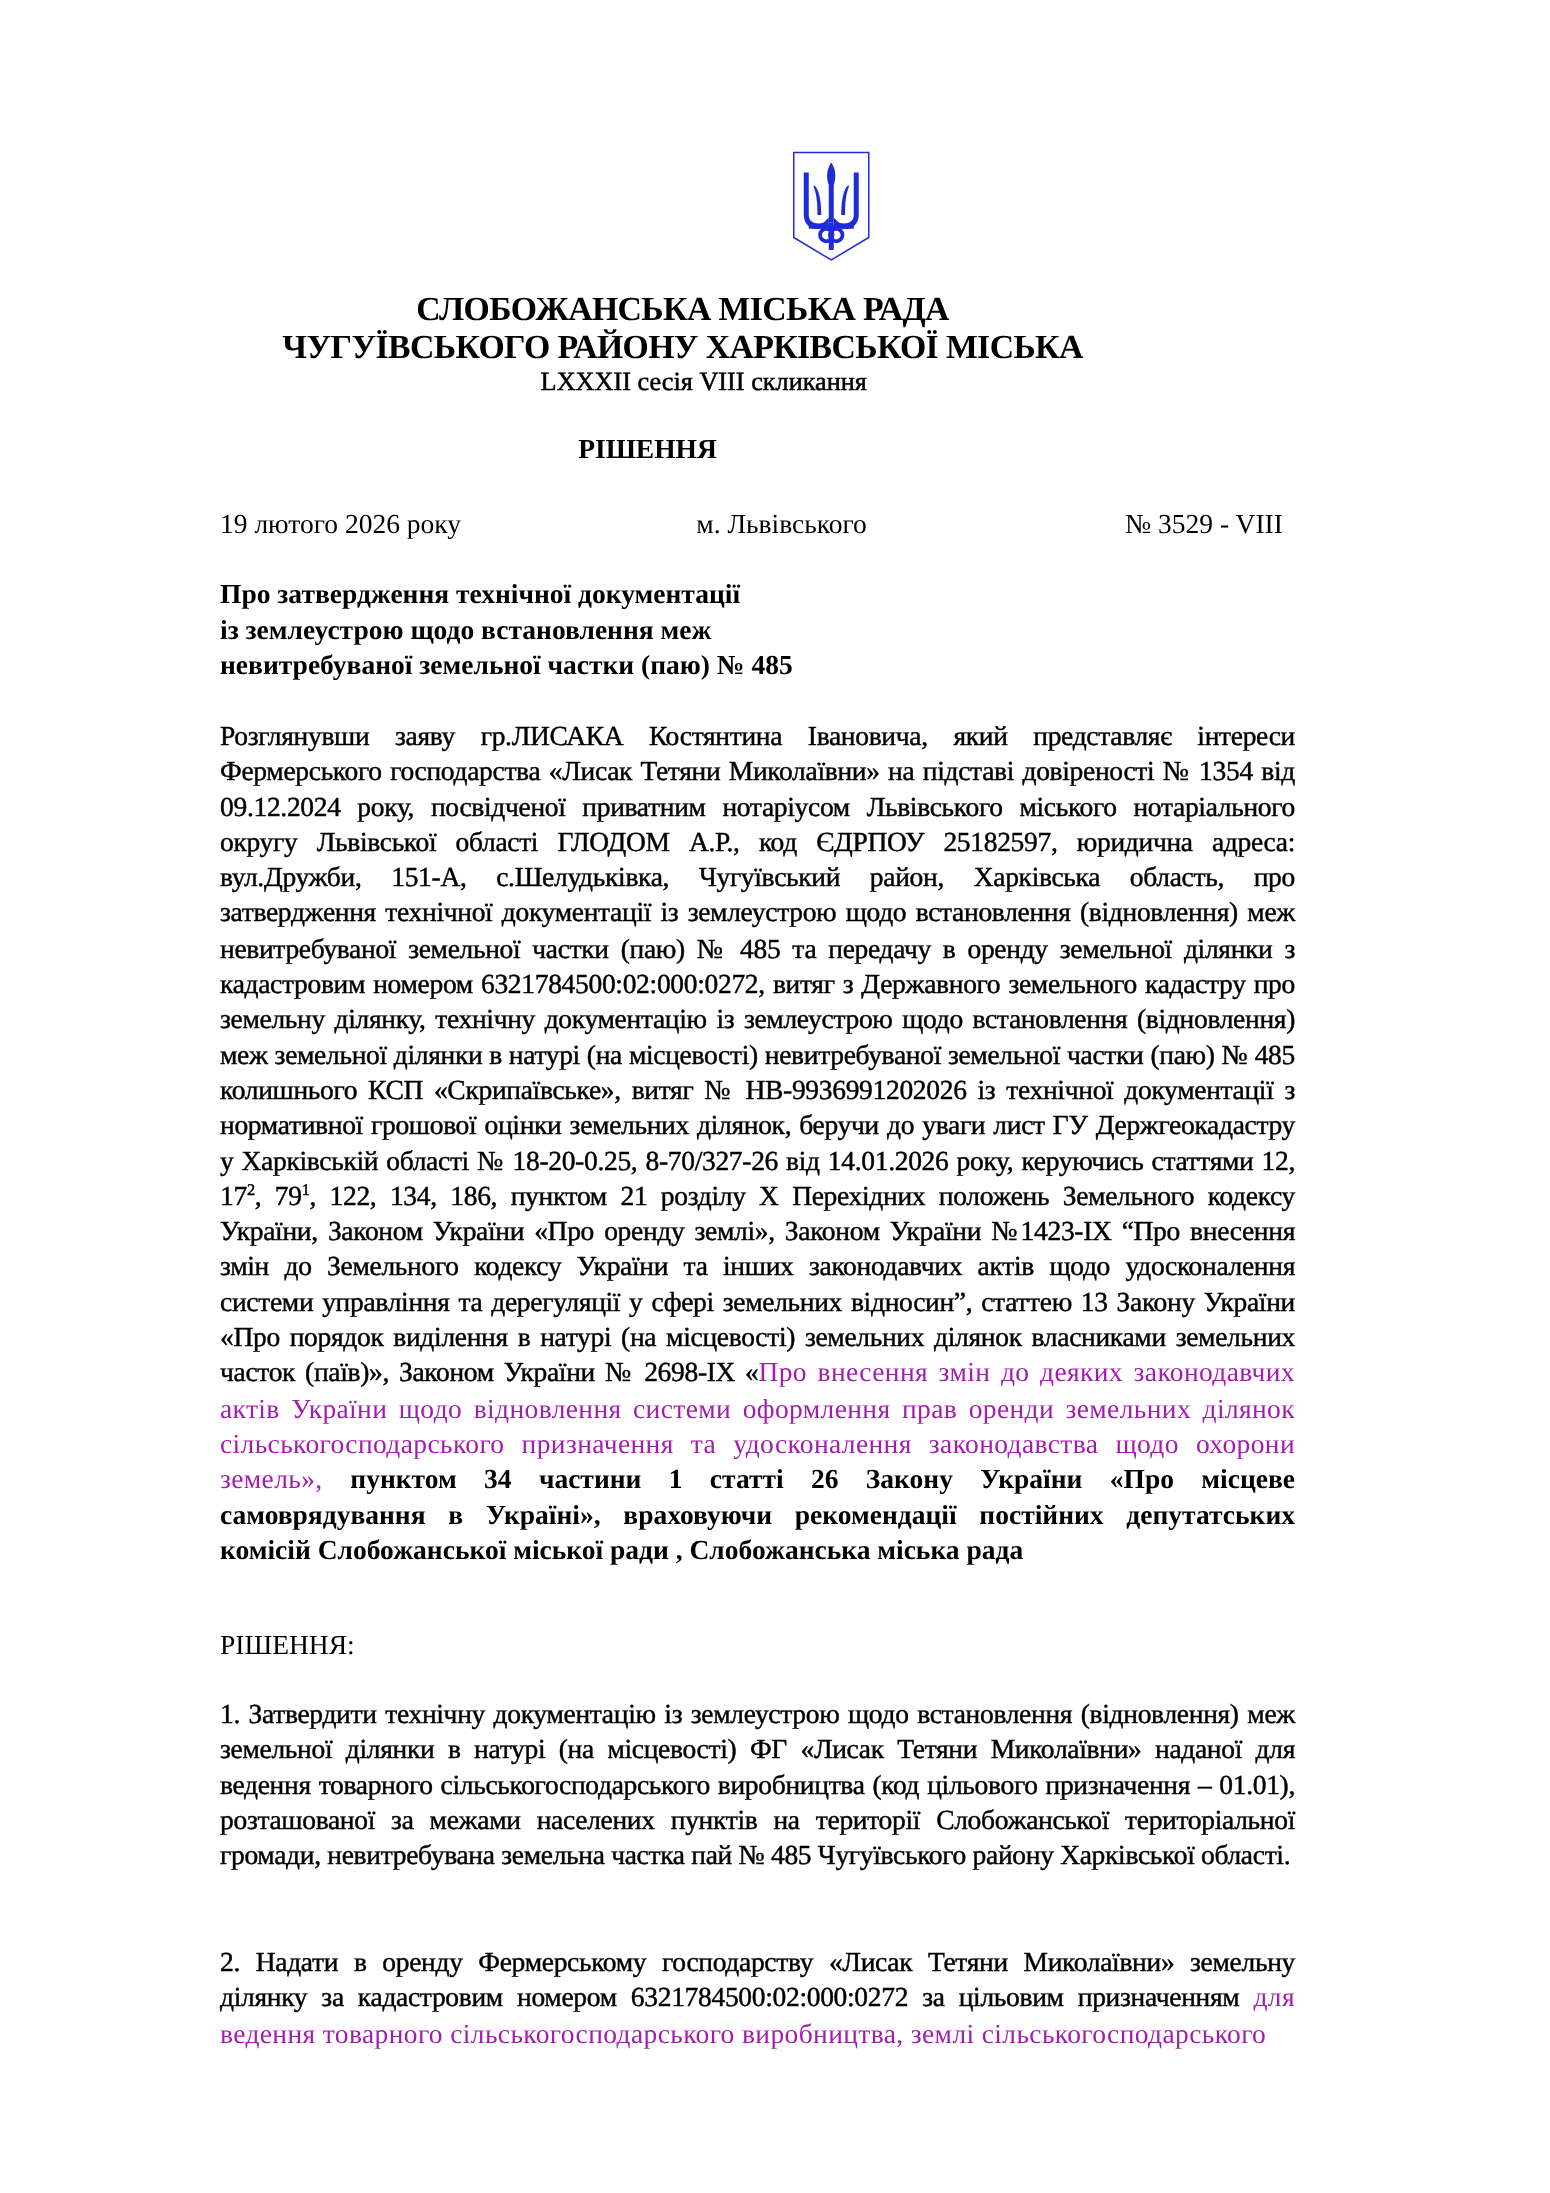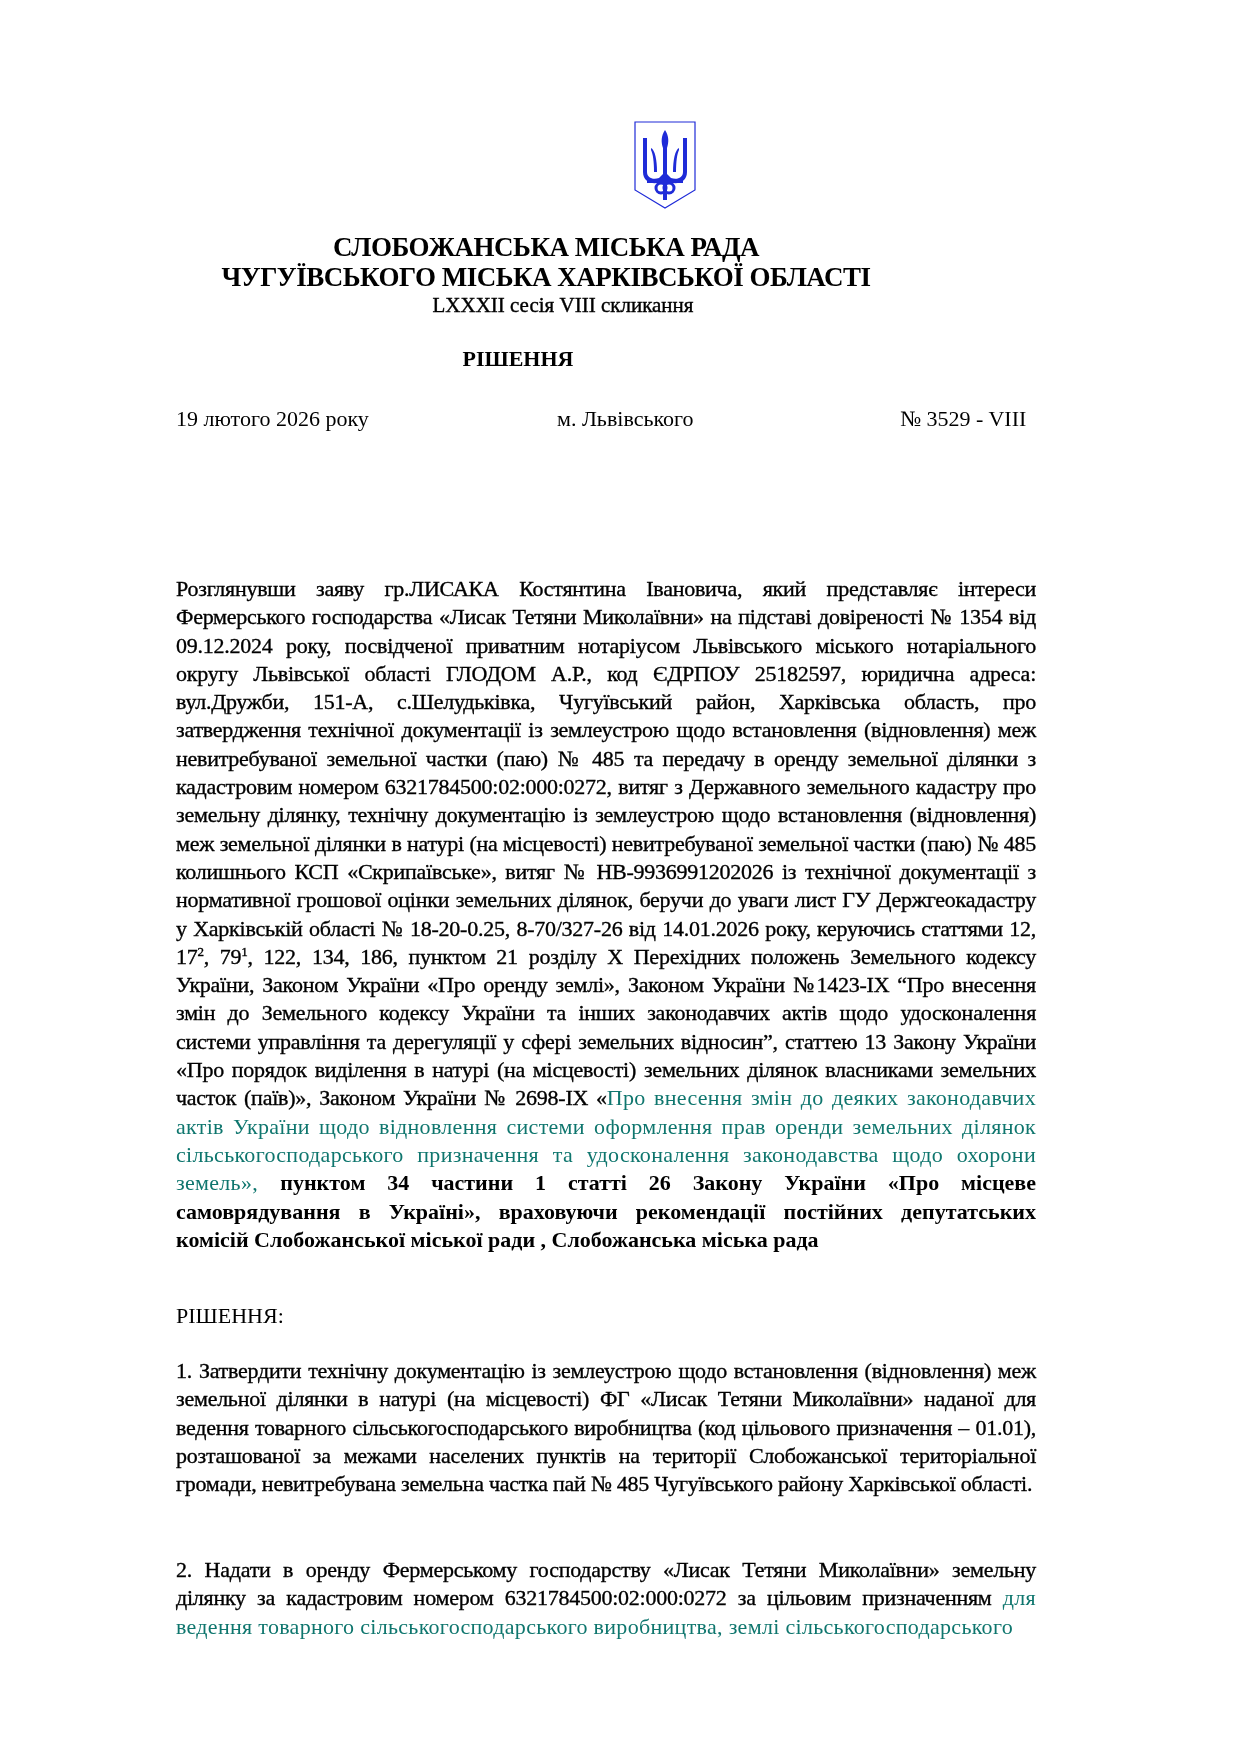--- a/index.html
+++ b/index.html
@@ -12,21 +12,21 @@
   .hdr2 { top: 262px; font-size: 27px; letter-spacing: -0.5px; }
   .hdr3 { top: 293px; font-size: 21px; left: 0; padding-left: 34px; box-sizing: border-box; font-weight: normal; -webkit-text-stroke: 0.4px #000; }
   .title { position: absolute; top: 346px; left: 0; width: 1036px; text-align: center; font-size: 22px; font-weight: bold; }
   .meta { position: absolute; top: 406px; font-size: 22px; }
   .meta-date { left: 176px; }
   .meta-place { left: 557px; }
   .meta-num { left: 900px; }
   .subject { position: absolute; left: 176px; top: 461px; font-size: 22px; font-weight: bold; line-height: 28.5px; }
   .para { position: absolute; left: 176px; width: 860px; font-size: 22px; line-height: 28.3px; text-align: justify; -webkit-text-stroke: 0.35px #000; letter-spacing: -0.25px; }
   .para sup { font-size: 13px; line-height: 0; }
-  .lite { color: #0f766e; -webkit-text-stroke: 0; font-weight: normal; letter-spacing: 0.3px; }
+  .lite { color: #a21caf; -webkit-text-stroke: 0; font-weight: normal; letter-spacing: 0.3px; }
   .strong { font-weight: bold; -webkit-text-stroke: 0; letter-spacing: 0; }
   .p-intro { top: 575px; }
   .decided { position: absolute; left: 176px; top: 1303px; font-size: 22px; }
   .p1 { top: 1357px; }
   .p2 { top: 1556px; }
 </style>
 </head>
 <body>
 
 <div class="page">
@@ -38,29 +38,34 @@
     <path d="M54 18 L50 18 L50 52 C50 58 44 60 38 58 L34 54 L34 60 C40 66 54 64 54 52 Z" fill="#1f2bd8"></path>
     <path d="M18 28 C22 30 24 40 24 52 L21 52 C21 42 20 34 18 30 Z" fill="#1f2bd8"></path>
     <path d="M46 28 C42 30 40 40 40 52 L43 52 C43 42 44 34 46 30 Z" fill="#1f2bd8"></path>
     <circle cx="28" cy="68" r="5" fill="none" stroke="#1f2bd8" stroke-width="3"></circle>
     <circle cx="36" cy="68" r="5" fill="none" stroke="#1f2bd8" stroke-width="3"></circle>
     <path d="M30 58 L34 58 L34 80 L30 80 Z" fill="#1f2bd8"></path>
     <path d="M14 60 L50 60 L50 63 L14 63 Z" fill="#1f2bd8"></path>
   </svg>
 
   <div class="hdr hdr1">СЛОБОЖАНСЬКА МІСЬКА  РАДА</div>
-  <div class="hdr hdr2">ЧУГУЇВСЬКОГО МІСЬКА ХАРКІВСЬКОЇ ОБЛАСТІ</div>
+  <div class="hdr hdr2">ЧУГУЇВСЬКОГО РАЙОНУ ХАРКІВСЬКОЇ МІСЬКА</div>
   <div class="hdr hdr3">LXXXII сесія VIII скликання</div>
 
   <div class="title">РІШЕННЯ</div>
 
   <div class="meta meta-date">19 лютого 2026 року</div>
   <div class="meta meta-place">м. Львівського</div>
   <div class="meta meta-num">№ 3529 - VIII</div>
 
+  <div class="subject">
+    <div>Про затвердження технічної документації</div>
+    <div>із землеустрою щодо встановлення меж</div>
+    <div>невитребуваної земельної частки (паю) № 485</div>
+  </div>
 
   <div class="para p-intro"><span>Розглянувши заяву гр.ЛИСАКА Костянтина Івановича, який представляє інтереси Фермерського господарства «Лисак Тетяни Миколаївни» на підставі довіреності № 1354 від 09.12.2024 року, посвідченої приватним нотаріусом Львівського міського нотаріального округу Львівської області ГЛОДОМ А.Р., код ЄДРПОУ 25182597, юридична адреса: вул.Дружби, 151-А, с.Шелудьківка, Чугуївський район, Харківська область, про затвердження технічної документації із землеустрою щодо встановлення (відновлення) меж невитребуваної земельної частки (паю) № 485 та передачу в оренду земельної ділянки з кадастровим номером 6321784500:02:000:0272,  витяг з Державного земельного кадастру про земельну ділянку, технічну документацію із землеустрою щодо встановлення (відновлення) меж земельної ділянки в натурі (на місцевості) невитребуваної земельної частки (паю) № 485 колишнього КСП «Скрипаївське», витяг № НВ-9936991202026 із технічної документації з нормативної грошової оцінки земельних ділянок, беручи до уваги лист ГУ Держгеокадастру у Харківській області  № 18-20-0.25, 8-70/327-26 від 14.01.2026 року, керуючись статтями 12, 17</span><sup>2</sup><span>, 79</span><sup>1</sup><span>, 122, 134, 186, пунктом 21 розділу Х Перехідних положень Земельного кодексу України, Законом України «Про оренду землі», Законом України  №1423-IX “Про внесення змін до  Земельного кодексу України та інших законодавчих актів щодо удосконалення системи управління та дерегуляції у сфері земельних відносин”, статтею 13 Закону України «Про порядок виділення в натурі (на місцевості) земельних ділянок власниками земельних часток (паїв)», Законом України № 2698-IX «</span><span class="lite">Про внесення змін до деяких законодавчих актів України щодо відновлення системи оформлення прав оренди земельних ділянок сільськогосподарського призначення та удосконалення законодавства щодо охорони земель», </span><span class="strong">пунктом 34 частини 1 статті 26 Закону України «Про місцеве самоврядування в Україні», враховуючи рекомендації постійних депутатських комісій Слобожанської міської ради , Слобожанська міська рада</span></div>
 
   <div class="decided">РІШЕННЯ:</div>
 
   <div class="para p1">1. Затвердити технічну документацію із землеустрою щодо встановлення (відновлення) меж земельної ділянки в натурі (на місцевості) ФГ «Лисак Тетяни Миколаївни» наданої для ведення товарного сільськогосподарського виробництва (код цільового призначення – 01.01), розташованої за межами населених пунктів на території Слобожанської територіальної громади, невитребувана земельна частка пай № 485 Чугуївського району Харківської області.</div>
   <div class="para p2"><span>2. Надати в оренду  Фермерському господарству «Лисак Тетяни Миколаївни» земельну ділянку за кадастровим номером 6321784500:02:000:0272 за цільовим призначенням </span><span class="lite">для ведення товарного сільськогосподарського виробництва, землі сільськогосподарського</span></div>
 
 </div>
 

